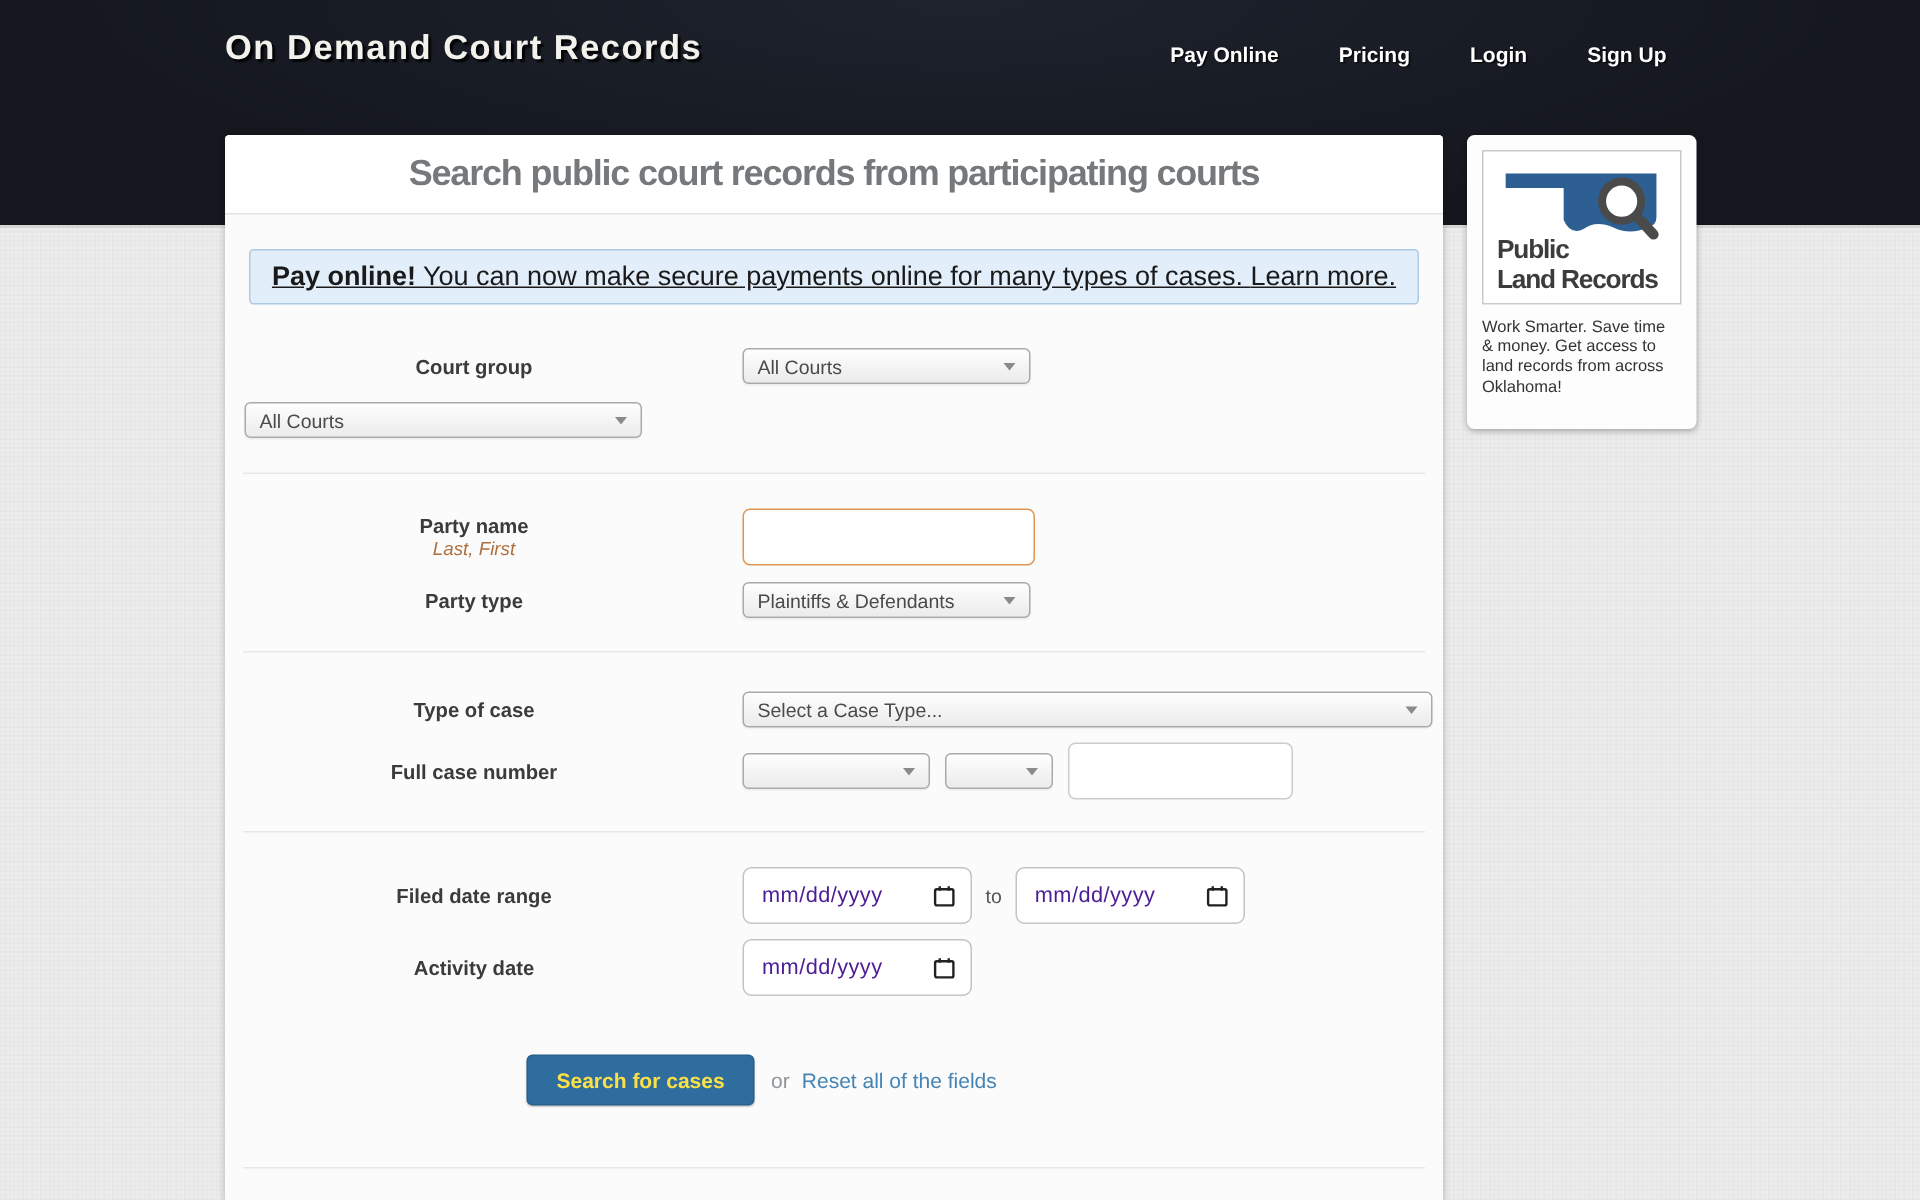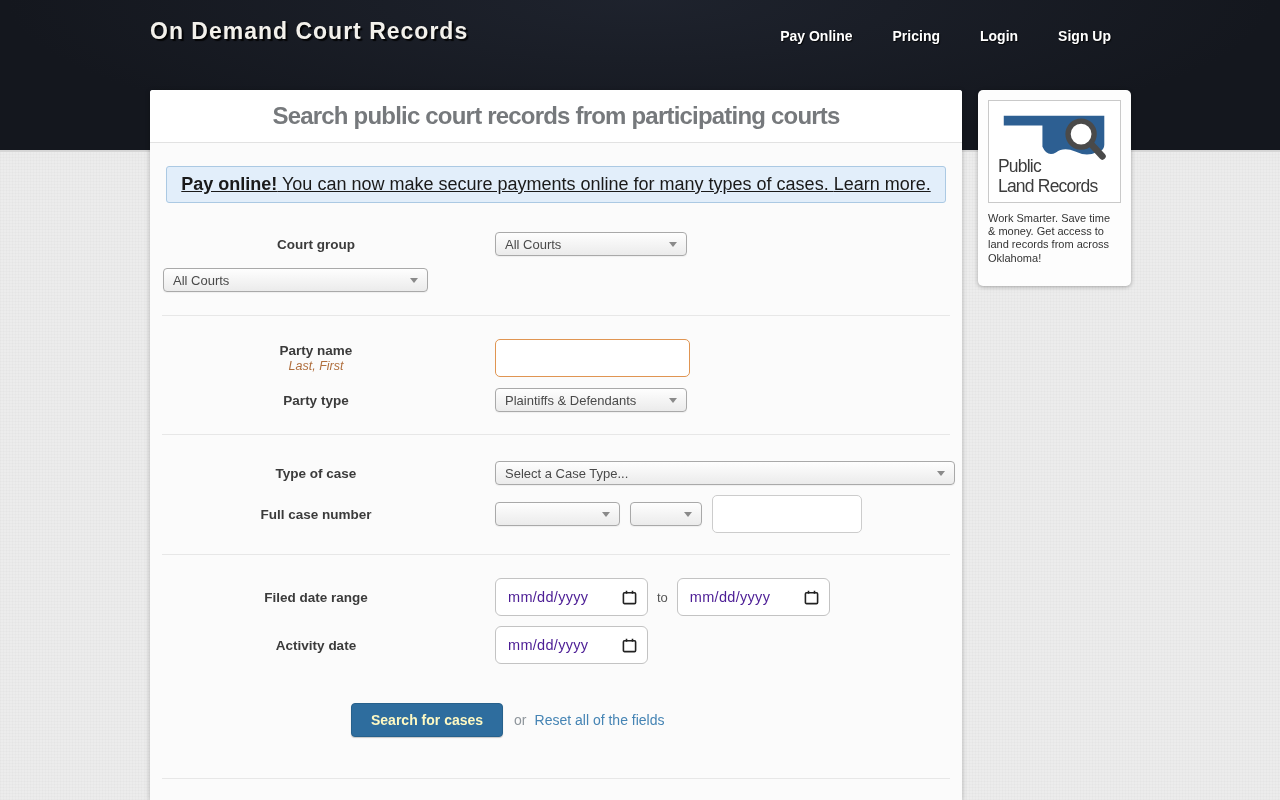--- a/index.html
+++ b/index.html
@@ -104,41 +104,41 @@
     width:153px; height:38px; border:1px solid #c3c3c3; border-radius:6px;
     background:#fff; display:flex; align-items:center; justify-content:space-between;
     padding:0 10px 0 12px; cursor:text;
   }
   .date-field .date-text { font-size:14.5px; color:#4c1d95; letter-spacing:0.3px; }
   .date-sep { margin:0 9px; font-size:13px; color:#555; }
 
   .actions-row { display:flex; align-items:center; margin-left:201px; }
   .search-btn {
     height:34px; padding:0 19px; background:#2e6d9e; border:1px solid #27618c;
-    border-radius:4px; color:#fef9c3; font-size:14px; font-weight:bold;
+    border-radius:4px; color:#fde047; font-size:14px; font-weight:bold;
     font-family:"Liberation Sans", sans-serif; cursor:pointer;
     box-shadow:0 1px 1px rgba(0,0,0,0.2);
   }
   .or-text { margin:0 8px 0 11px; font-size:14px; color:#8e959b; }
   .reset-link { font-size:14px; color:#4584b4; text-decoration:none; cursor:pointer; }
 
   
   .sidebar-widget {
     position:absolute; left:978px; top:90px; width:153px; height:196px;
     background:#fdfdfd; border-radius:5px; box-shadow:0 1px 4px rgba(0,0,0,0.3);
     padding:10px;
   }
   .plr-logo-box {
     width:133px; height:103px; background:#fff; border:1px solid #c9c9c9;
     position:relative; cursor:pointer;
   }
   .plr-logo-box svg.ok-map { position:absolute; top:7px; left:12px; }
   .plr-logo-text {
     position:absolute; left:9px; bottom:5px; color:#3c3c3c;
-    font-size:17.5px; font-weight:400; line-height:1.18; letter-spacing:-0.8px;
+    font-size:17.5px; font-weight:700; line-height:1.18; letter-spacing:-0.8px;
     white-space:nowrap;
   }
   .sidebar-desc {
     margin-top:9px; font-size:11px; line-height:1.2; color:#333; width:126px;
   }
 
   
   .sec-1 { padding:29px 0 23px 0; }
   .sec-2 { padding:23px 0 22px 0; }
   .sec-3 { padding:26px 0 21px 0; }

